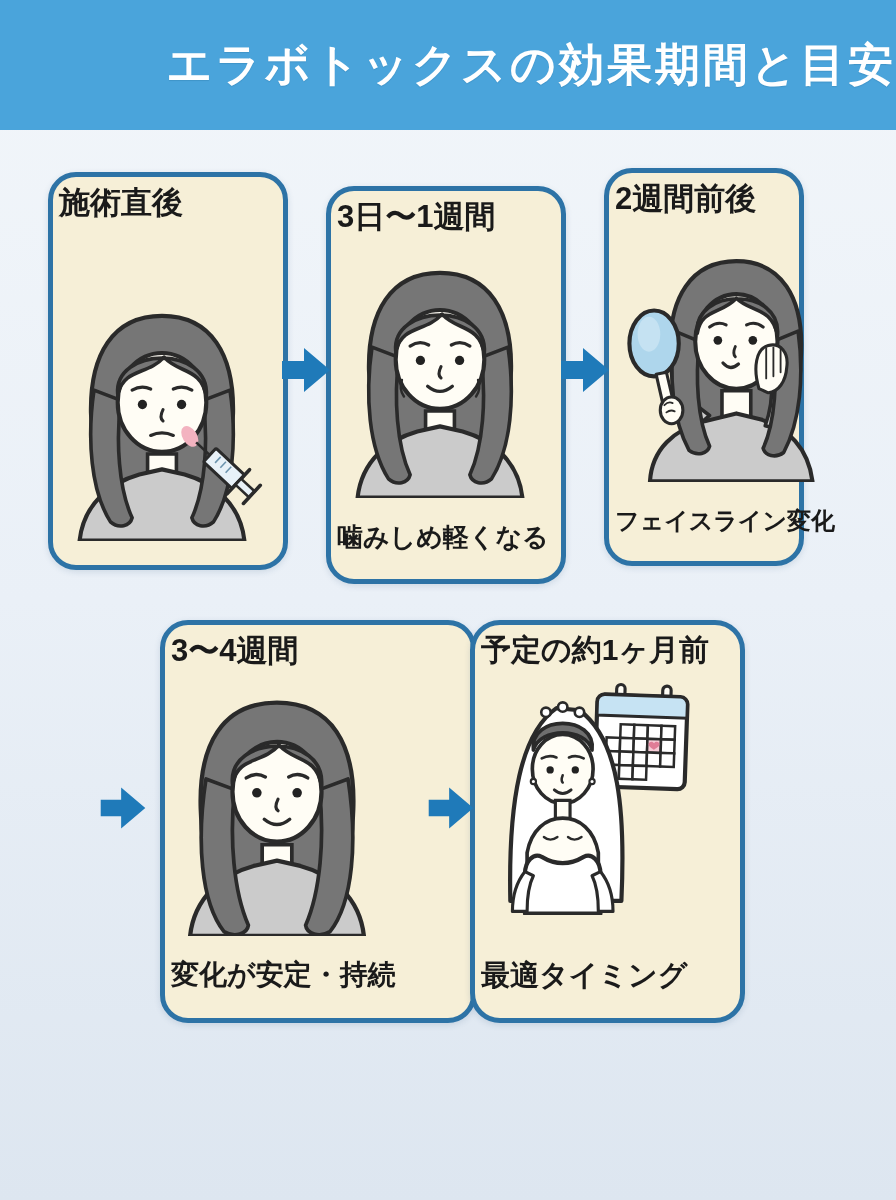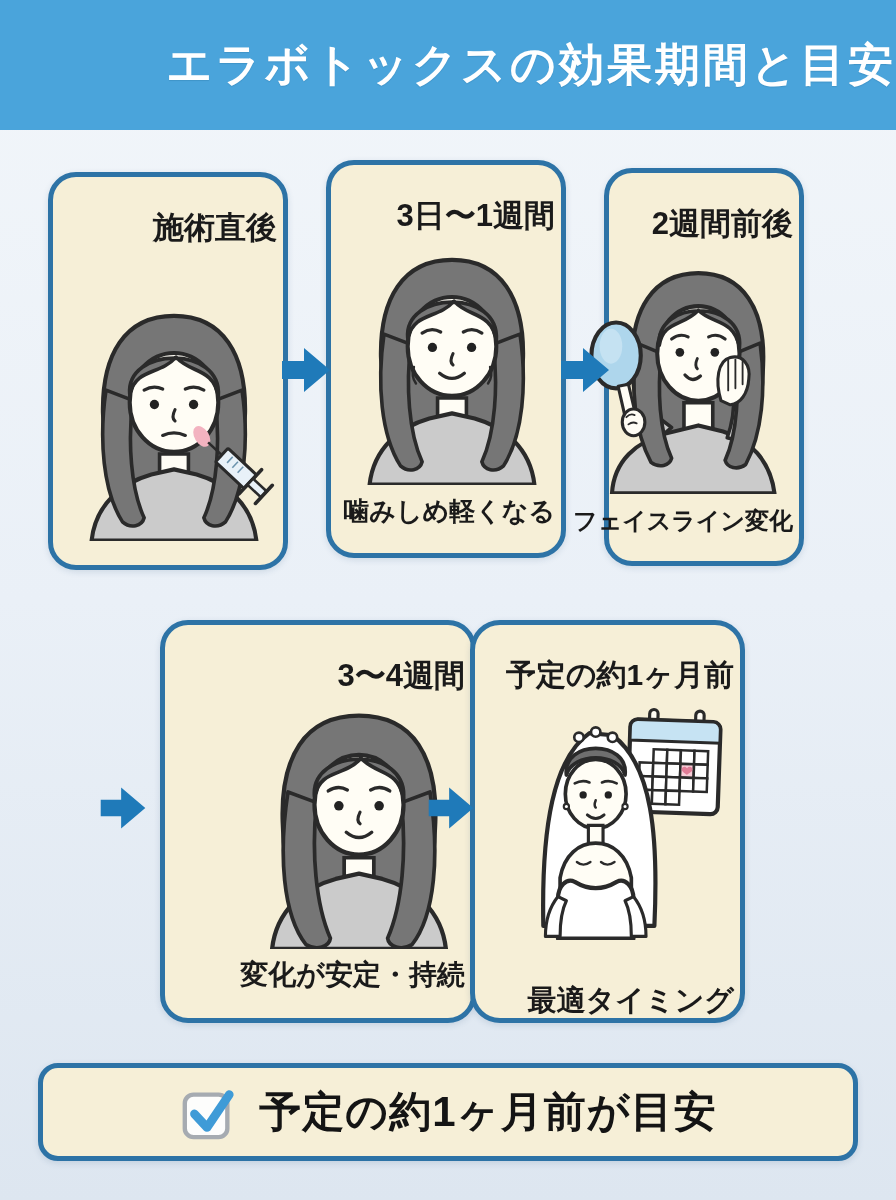--- a/index.html
+++ b/index.html
@@ -12,28 +12,28 @@
   .header{
     position:absolute;left:0;top:0;width:896px;height:130px;
     background:#4aa4db;display:flex;align-items:center;justify-content:flex-end;
   }
   .header .title{
     color:#ffffff;font-size:45px;font-weight:bold;letter-spacing:3px;margin:0;
     text-shadow:0 1px 1px rgba(0,60,100,.15);
   }
   .card{
     position:absolute;background:#f6efd7;border:5px solid #2d73a6;border-radius:28px;
-    box-sizing:border-box;display:flex;flex-direction:column;align-items:flex-end;
-    justify-content:space-between;padding:30px 6px 24px;
+    box-sizing:border-box;display:flex;flex-direction:column;align-items:flex-start;
+    justify-content:space-between;padding:5px 6px 24px;
     box-shadow:0 2px 6px rgba(40,80,120,.15);
   }
   .card-title{font-size:31px;font-weight:bold;color:#1a1a1a;white-space:nowrap;}
   .card-caption{font-size:27px;font-weight:bold;color:#1a1a1a;white-space:nowrap;}
   #card1{left:48px;top:172px;width:240px;height:398px;}
-  #card2{left:326px;top:160px;width:240px;height:398px;}
+  #card2{left:326px;top:186px;width:240px;height:398px;}
   #card3{left:604px;top:168px;width:200px;height:398px;}
   #card4{left:160px;top:620px;width:316px;height:403px;}
   #card5{left:470px;top:620px;width:275px;height:403px;border-radius:30px;}
   #card1 .card-caption{font-size:29px;}
   #card2 .card-caption{font-size:26px;}
   #card3 .card-caption{font-size:24px;}
   #card4 .card-caption{font-size:28px;}
   #card5 .card-caption{font-size:29px;margin-top:41px;}
   #card5 .card-title{font-size:30px;}
   .illu{flex:0 0 auto;}
@@ -236,21 +236,14 @@
     <svg width="50" height="52" viewBox="0 0 48 56">
         <path d="M0,19 H22 V6 L48,28 L22,50 V37 H0 Z" fill="#1f7ab9"></path>
       </svg>
   </div>
   <div class="arrow" id="arrow4">
     <svg width="48" height="52" viewBox="0 0 48 56">
         <path d="M0,19 H22 V6 L48,28 L22,50 V37 H0 Z" fill="#1f7ab9"></path>
       </svg>
   </div>
 
-  <div class="footer">
-    <svg width="58" height="58" viewBox="0 0 60 60">
-      <rect x="6" y="12" width="44" height="44" rx="9" fill="#fdfdfc" stroke="#a6abb1" stroke-width="4.5"></rect>
-      <path d="M16,32 L29,46 L52,12" fill="none" stroke="#3f9bd7" stroke-width="9" stroke-linecap="round" stroke-linejoin="round"></path>
-    </svg>
-    <div class="footer-text">予定の約1ヶ月前が目安</div>
-  </div>
 
 </div>
 
 </body></html>

